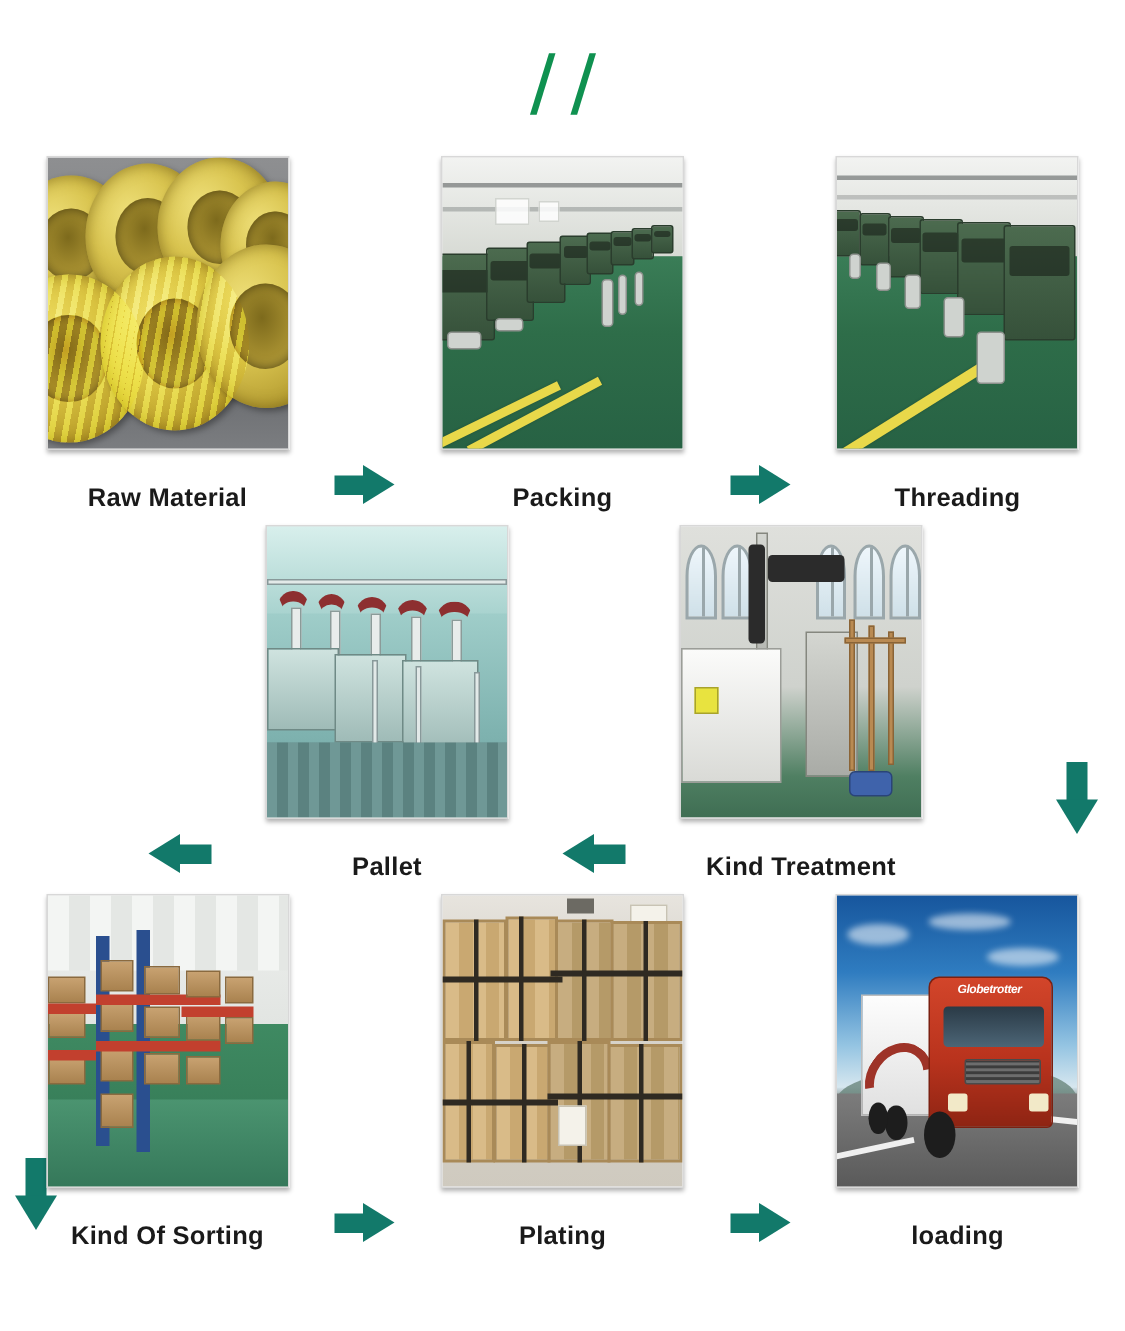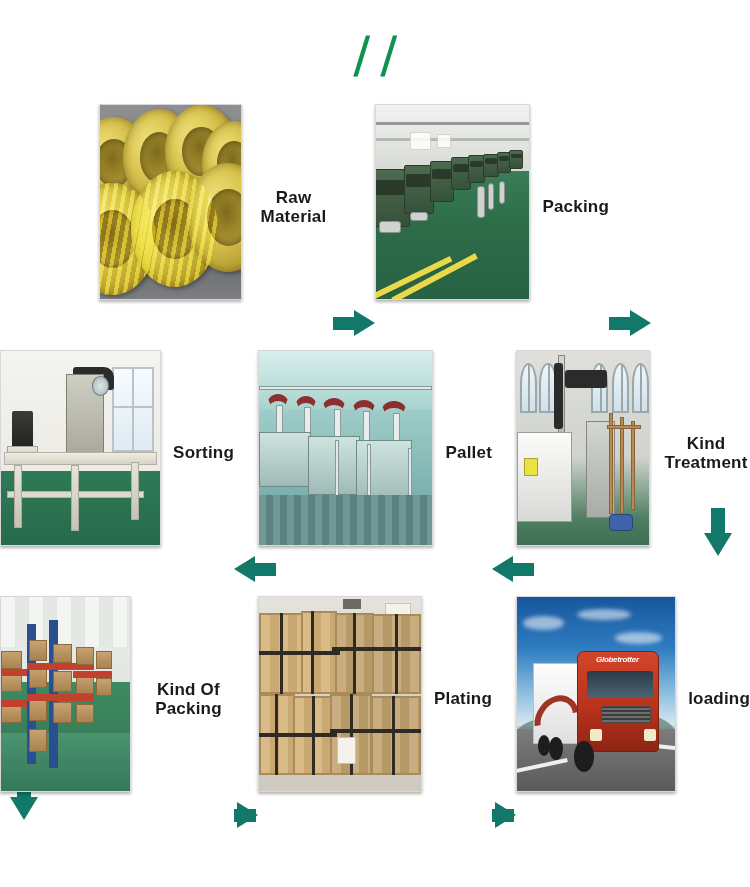--- a/index.html
+++ b/index.html
@@ -49,25 +49,26 @@
   .row {
     position: relative;
     display: flex;
     justify-content: center;
     align-items: flex-start;
     height: 246px;
   }
   .cell {
     width: 234px;
     display: flex;
+    flex-direction: column;
     align-items: center;
     gap: 12px;
   }
   .photo {
-    width: 192px;
+    width: 162px;
     height: 196px;
     border: 1px solid #d8d8d8;
     box-shadow: 0 2px 3px rgba(0,0,0,0.30);
     position: relative;
     overflow: hidden;
     background: #bdbdbd;
   }
 
   .caption {
     margin-top: 11px;
@@ -363,43 +364,45 @@
         <div class="drum" style="left:73%;top:40%;width:4%;height:14%"></div>
         <div class="drum" style="left:80%;top:39%;width:4%;height:12%"></div>
         <div class="drum" style="left:2%;top:60%;width:14%;height:6%"></div>
         <div class="drum" style="left:22%;top:55%;width:12%;height:5%"></div>
       </div>
       <div class="caption">Packing</div>
     </div>
 
     <div class="arrow-h"></div>
 
+    <div class="cell">
+      <div class="photo sc-factory">
+        <div class="ceiling"></div>
+        <div class="beam" style="left:0;right:0;top:6%"></div>
+        <div class="beam" style="left:0;right:0;top:13%;opacity:.3"></div>
+        <div class="floor"></div>
+        <div class="yline" style="left:2%;bottom:-4%;width:70%;height:7px;transform:rotate(-32deg);transform-origin:left bottom"></div>
+        <div class="mach" style="left:-2%;top:18%;width:12%;height:16%"></div>
+        <div class="mach" style="left:9%;top:19%;width:13%;height:18%"></div>
+        <div class="mach" style="left:21%;top:20%;width:15%;height:21%"></div>
+        <div class="mach" style="left:34%;top:21%;width:18%;height:26%"></div>
+        <div class="mach" style="left:50%;top:22%;width:22%;height:32%"></div>
+        <div class="mach" style="left:69%;top:23%;width:30%;height:40%"></div>
+        <div class="drum" style="left:5%;top:33%;width:5%;height:9%"></div>
+        <div class="drum" style="left:16%;top:36%;width:6%;height:10%"></div>
+        <div class="drum" style="left:28%;top:40%;width:7%;height:12%"></div>
+        <div class="drum" style="left:44%;top:48%;width:9%;height:14%"></div>
+        <div class="drum" style="left:58%;top:60%;width:12%;height:18%"></div>
+      </div>
+      <div class="caption">Threading</div>
+    </div>
   </div>
 
   <div class="row">
 
-    <div class="cell">
-      <div class="photo sc-lab">
-        <div class="window">
-            <i style="left:48%;top:0;bottom:0;width:2px"></i>
-            <i style="left:0;right:0;top:46%;height:2px"></i>
-          </div>
-        <div class="projhead"></div>
-        <div class="proj"></div>
-        <div class="lens"></div>
-        <div class="micro"></div>
-        <div class="microbase"></div>
-        <div class="bench"></div>
-        <div class="shelf" style="top:72%"></div>
-        <div class="leg" style="left:8%;top:59%;height:32%"></div>
-        <div class="leg" style="left:44%;top:59%;height:34%"></div>
-        <div class="leg" style="left:82%;top:57%;height:30%"></div>
-      </div>
-      <div class="caption">Sorting</div>
-    </div>
 
     <div class="arrow-h left"></div>
 
     <div class="cell">
       <div class="photo sc-plate">
         <div class="pwall"></div>
         <div class="rail" style="left:0;right:0;top:18%;height:4px"></div>
         <div class="cable" style="left:4%;top:22%;width:14%"></div>
         <div class="cable" style="left:20%;top:23%;width:14%"></div>
         <div class="cable" style="left:36%;top:24%;width:15%"></div>
@@ -477,21 +480,21 @@
         <div class="box" style="left:40%;top:24%;width:15%;height:10%"></div>
         <div class="box" style="left:40%;top:38%;width:15%;height:11%"></div>
         <div class="box" style="left:40%;top:54%;width:15%;height:11%"></div>
         <div class="box" style="left:58%;top:26%;width:14%;height:9%"></div>
         <div class="box" style="left:58%;top:40%;width:14%;height:10%"></div>
         <div class="box" style="left:58%;top:55%;width:14%;height:10%"></div>
         <div class="box" style="left:74%;top:28%;width:12%;height:9%"></div>
         <div class="box" style="left:74%;top:42%;width:12%;height:9%"></div>
         <div class="rackbeam" style="left:56%;top:38%;width:30%"></div>
       </div>
-      <div class="caption">Kind Of Packing</div>
+      <div class="caption">Kind Of Sorting</div>
     </div>
 
     <div class="arrow-h"></div>
 
     <div class="cell">
       <div class="photo sc-pallet">
         <div class="sign" style="left:52%;top:1%;width:11%;height:5%"></div>
         <div class="card" style="left:78%;top:3%;width:16%;height:14%"></div>
         <div class="crate" style="left:0%;top:8%;width:27%;height:42%"></div>
         <div class="crate" style="left:26%;top:7%;width:22%;height:43%"></div>

